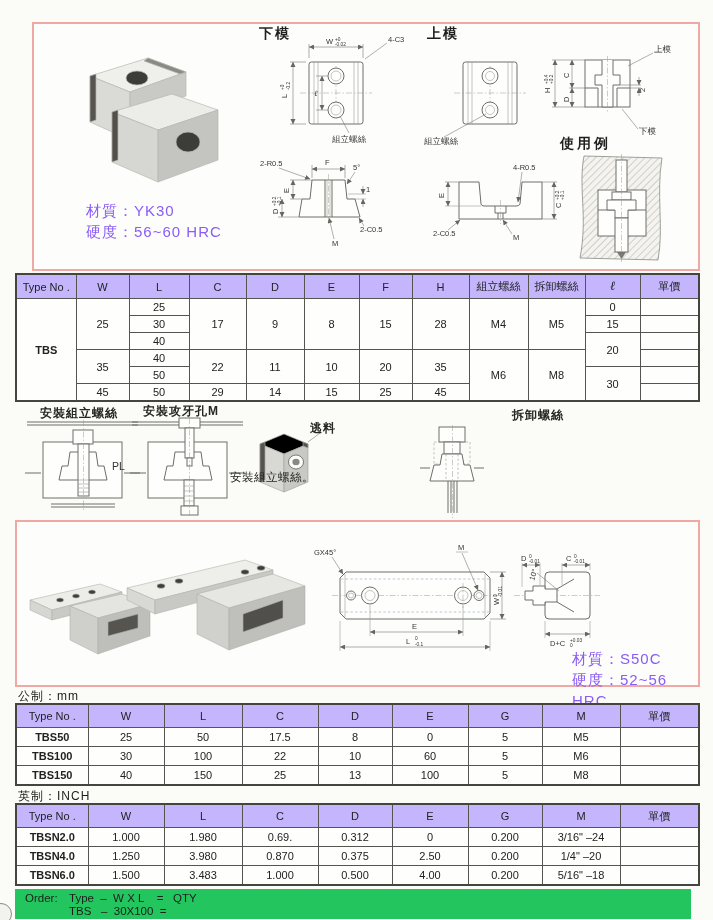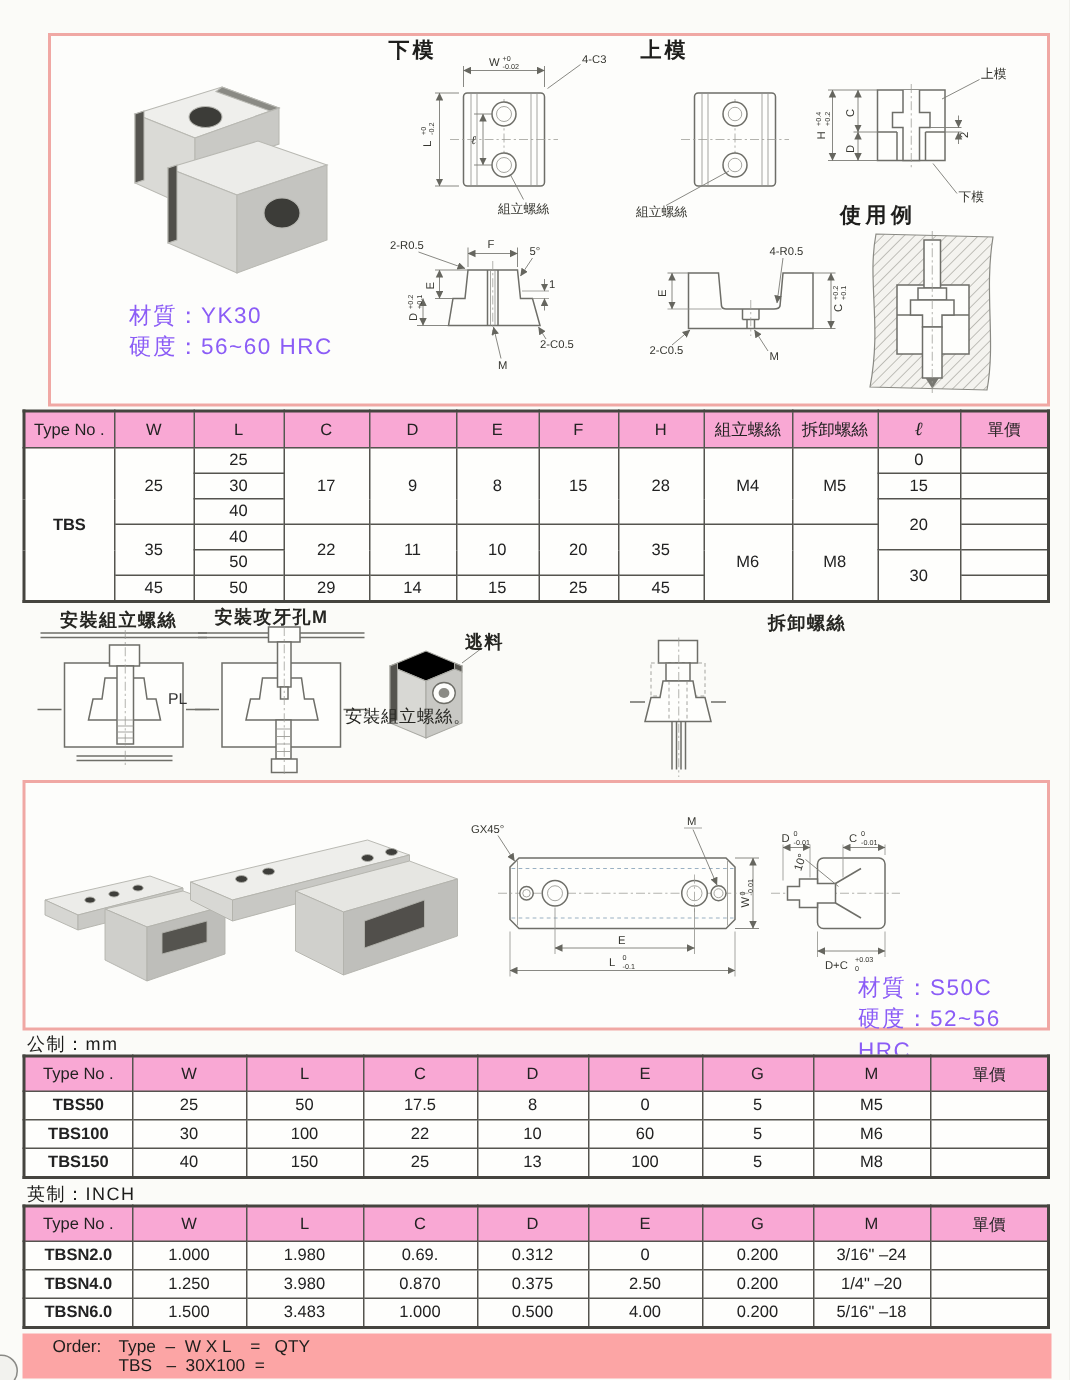--- a/index.html
+++ b/index.html
@@ -8,27 +8,27 @@
   .panel{position:absolute;border:2px solid #f0a8a4;background:#fdfdfb;}
   .dtitle{position:absolute;font-size:14px;font-weight:700;color:#1e1e1c;letter-spacing:2px;}
   .stitle{position:absolute;font-size:12px;font-weight:700;color:#262622;letter-spacing:1px;}
   .mat{position:absolute;font-size:15px;color:#8b5cf6;line-height:21px;letter-spacing:1px;}
   .note{position:absolute;font-size:11.5px;color:#262622;letter-spacing:.5px;}
   .para{position:absolute;font-size:12px;color:#262622;line-height:16px;letter-spacing:.3px;}
   .seclabel{position:absolute;font-size:12px;color:#1c1c1a;letter-spacing:1px;}
   .pl-label{position:absolute;font-size:10.5px;color:#333;}
   .tbl{position:absolute;border-collapse:collapse;table-layout:fixed;background:#fdfdfb;
        font-size:11px;color:#222;border:2px solid #45443f;}
-  .tbl th{background:#f9a8d4;border:1px solid #55544f;font-weight:400;height:23px;padding:0;text-align:center;}
+  .tbl th{background:#c4b5fd;border:1px solid #55544f;font-weight:400;height:23px;padding:0;text-align:center;}
   .tbl td{border:1px solid #55544f;text-align:center;height:16px;padding:0;background:#fefefc;}
   .tbl-s th{height:22px;}
   .tbl-s td{height:18px;}
   .bold{font-weight:700;}
   th.ell{font-style:italic;font-family:"Liberation Serif",serif;font-size:12.5px;}
-  .orderbar{position:absolute;background:#fca5a5;font-size:11.5px;color:#1e1e1c;padding:3px 0 0 20px;}
+  .orderbar{position:absolute;background:#22c55e;font-size:11.5px;color:#1e1e1c;padding:3px 0 0 10px;}
   .oline{line-height:13px;white-space:pre;}
   .olabel{display:inline-block;width:44px;}
   .pagecircle{position:absolute;width:20px;height:20px;border:1.5px solid #8a8a86;border-radius:50%;background:#f2f2ee;}
   svg{position:absolute;overflow:visible;}
   svg text{font-family:"Liberation Sans","DejaVu Sans",sans-serif;fill:#35352f;}
   .ln{stroke:#6e6e68;stroke-width:1;fill:none;}
   .fw{fill:#fefefc;}
   .lt{stroke:#93938d;stroke-width:.55;fill:none;}
   .dim{stroke:#7b7b75;stroke-width:.6;fill:none;}
   .dimA{marker-start:url(#mas);marker-end:url(#mae);}

